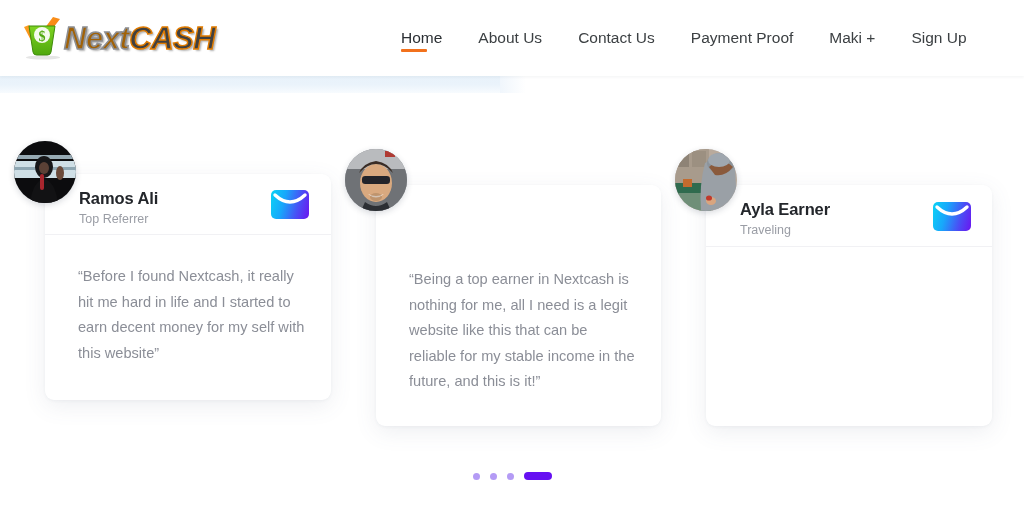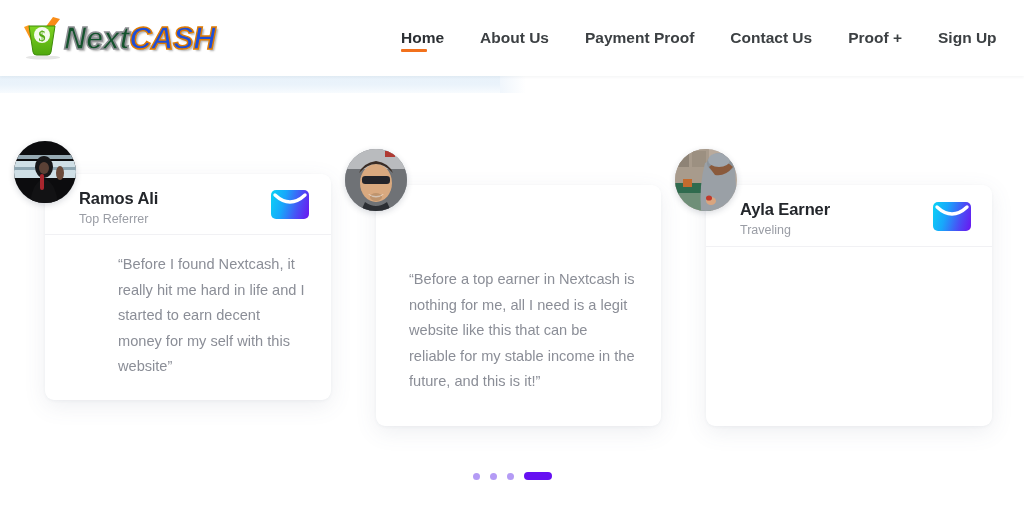--- a/index.html
+++ b/index.html
@@ -17,30 +17,30 @@
     background:#ffffff; z-index:40;
     box-shadow:0 1px 3px rgba(24,35,61,.055);
     display:flex; align-items:center;
   }
 
   .logo { position:absolute; left:20px; top:12px; width:200px; height:52px;
           display:flex; align-items:center; }
   .logo-mark { position:relative; width:46px; height:44px; flex:none; }
   .logo-text { position:relative; margin-left:-2px; font-size:31px; font-style:italic;
                font-weight:bold; letter-spacing:-.5px; line-height:1; white-space:nowrap; }
-  .lt-next { color:#14532d; -webkit-text-stroke:1.6px #8d8f93;
+  .lt-next { color:#a16207; -webkit-text-stroke:1.6px #8d8f93;
              text-shadow:2px 2px 2px rgba(0,0,0,.30); }
-  .lt-cash { color:#1d4ed8; -webkit-text-stroke:1.4px #e07b00;
+  .lt-cash { color:#404040; -webkit-text-stroke:1.4px #e07b00;
              text-shadow:2px 2px 2px rgba(0,0,0,.30); }
 
   
   .nav { position:absolute; left:383px; top:0; height:76px;
          display:flex; align-items:center; gap:0; }
   .nav-item {
-    position:relative; font-size:15.5px; font-weight:bold; color:#3c4043;
+    position:relative; font-size:15.5px; font-weight:normal; color:#3c4043;
     padding:0 18px; height:76px; display:flex; align-items:center;
     cursor:pointer; white-space:nowrap;
   }
   .nav-item.active { color:#2b2f33; }
   .nav-underline {
     position:absolute; left:18px; bottom:24px; width:26px; height:3px;
     background:#f2711c; border-radius:1px;
   }
 
   
@@ -75,21 +75,21 @@
   }
   .person-role {
     position:absolute; left:34px; top:38px;
     font-size:12.5px; color:#9a9da5; font-weight:normal; white-space:nowrap;
   }
 
   .quote {
     position:absolute; left:33px; right:24px; top:82px;
     font-size:14.6px; line-height:25.5px; color:#8b8e97; font-weight:normal;
   }
-  .card-1 .quote { top:78px;margin-left:40px; }
+  .card-1 .quote { top:90px; }
 
   
   .avatar {
     position:absolute; width:62px; height:62px; border-radius:50%;
     overflow:hidden; z-index:20; background:#cfd3d8;
     box-shadow:0 2px 6px rgba(40,48,70,.18);
   }
   .card-1 .avatar { left:-31px; top:-33px; }
   .card-2 .avatar { left:-31px; top:-36px; }
   .card-3 .avatar { left:-31px; top:-36px; }
@@ -152,27 +152,27 @@
 
     <div class="nav">
       <div class="nav-item active">
         <span>Home</span>
         <span class="nav-underline"></span>
       </div>
       <div class="nav-item">
         <span>About Us</span>
       </div>
       <div class="nav-item">
+        <span>Contact Us</span>
+      </div>
+      <div class="nav-item">
         <span>Payment Proof</span>
       </div>
       <div class="nav-item">
-        <span>Contact Us</span>
-      </div>
-      <div class="nav-item">
-        <span>Proof +</span>
+        <span>Maki +</span>
       </div>
       <div class="nav-item">
         <span>Sign Up</span>
       </div>
     </div>
   </div>
 
   <div class="cards">
 
     <div class="card card-1">
@@ -210,21 +210,21 @@
           <rect x="0" y="20" width="62" height="42" fill="#6f7276"></rect>
           <ellipse cx="31" cy="34" rx="16" ry="19" fill="#d9a97f"></ellipse>
           <path d="M14 24 Q31 6 48 24 Q44 14 31 12 Q18 14 14 24 Z" fill="#3a2d26"></path>
           <rect x="17" y="27" width="28" height="8" rx="3.2" fill="#23242a"></rect>
           <rect x="30" y="29" width="3" height="3" fill="#23242a"></rect>
           <path d="M23 45 Q31 52 39 45 Q31 49 23 45 Z" fill="#ffffff"></path>
           <path d="M20 53 Q31 61 42 53 L46 62 L16 62 Z" fill="#2c2f34"></path>
           <ellipse cx="31" cy="48" rx="6" ry="4" fill="#9e7b58" opacity=".45"></ellipse>
         </svg>
       </div>
-      <div class="quote">“Before a top earner in Nextcash is nothing for me, all I need is a legit website like this that can be reliable for my stable income in the future, and this is it!”</div>
+      <div class="quote">“Being a top earner in Nextcash is nothing for me, all I need is a legit website like this that can be reliable for my stable income in the future, and this is it!”</div>
     </div>
 
     <div class="card card-3">
       <div class="avatar">
         <svg viewBox="0 0 62 62">
           <rect width="62" height="62" fill="#b9aa9c"></rect>
           <rect width="34" height="40" fill="#a89b8c"></rect>
           <rect x="2" y="4" width="12" height="14" fill="#8e8376"></rect>
           <rect x="17" y="2" width="14" height="16" fill="#9c9081"></rect>
           <rect x="0" y="34" width="34" height="12" fill="#2f6b4e"></rect>

